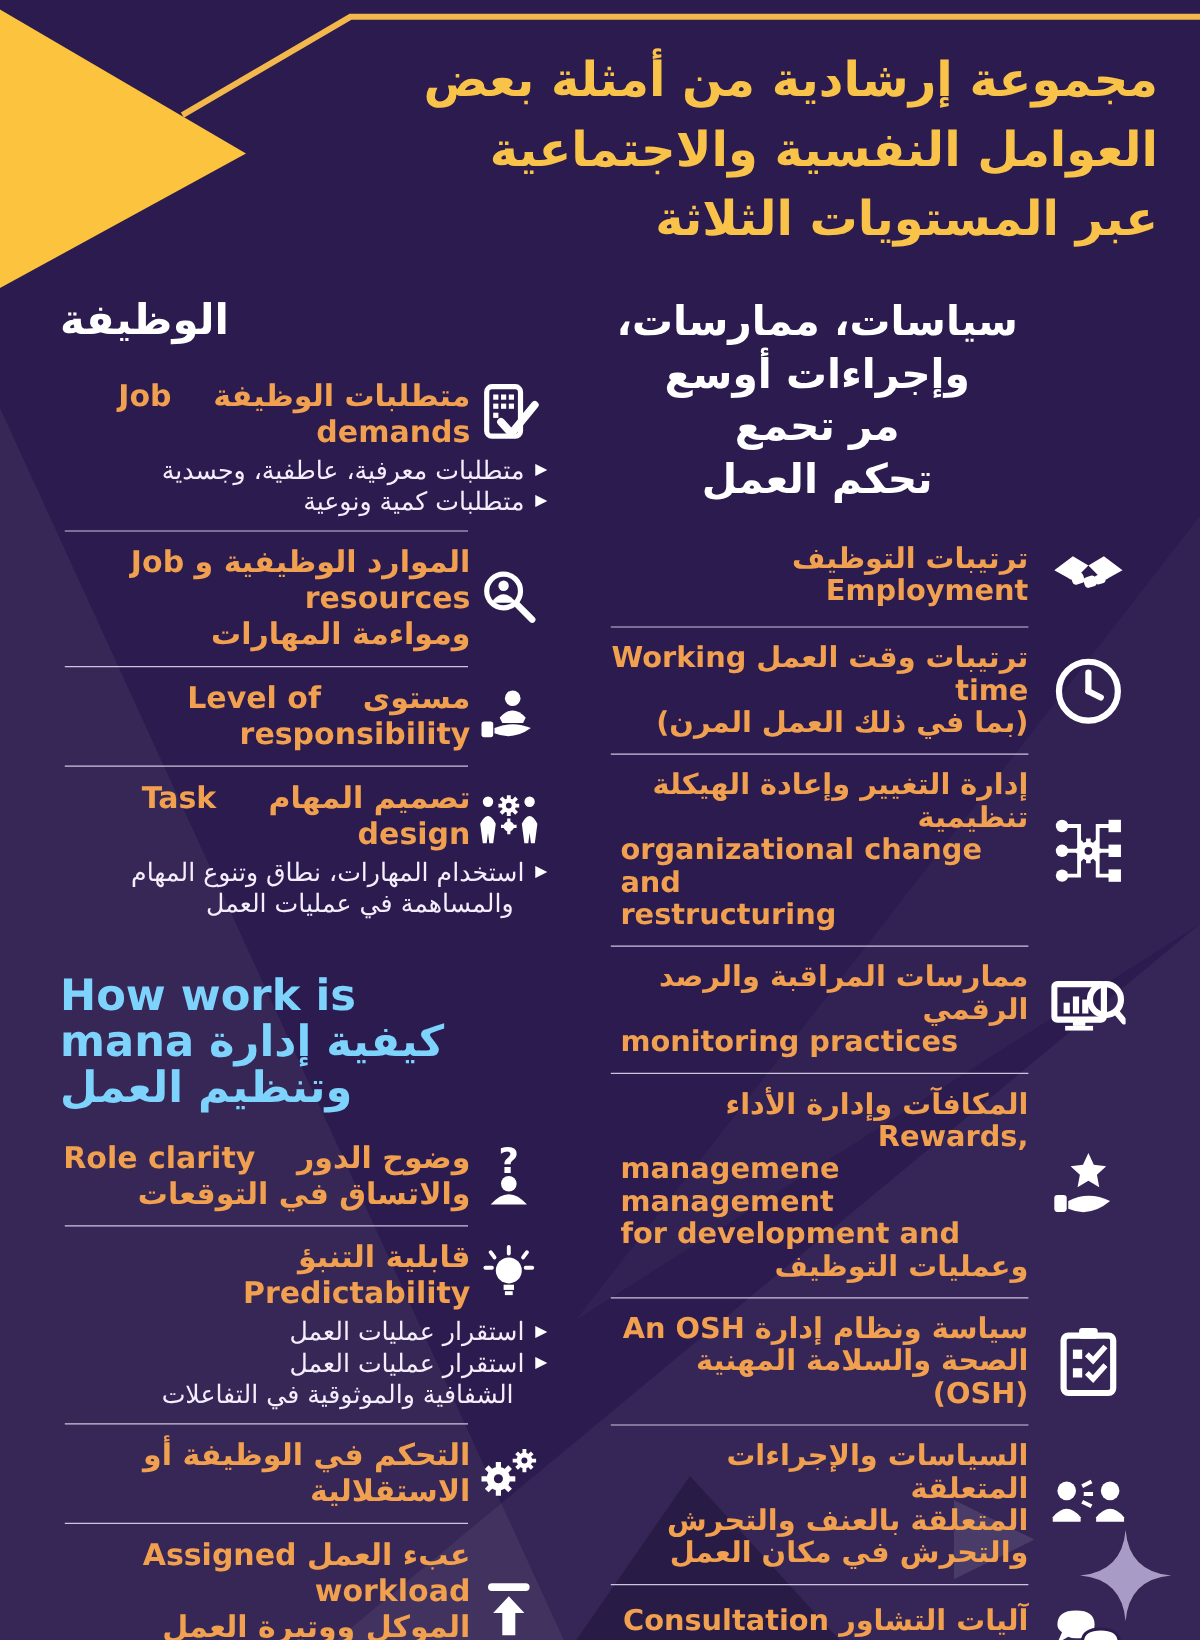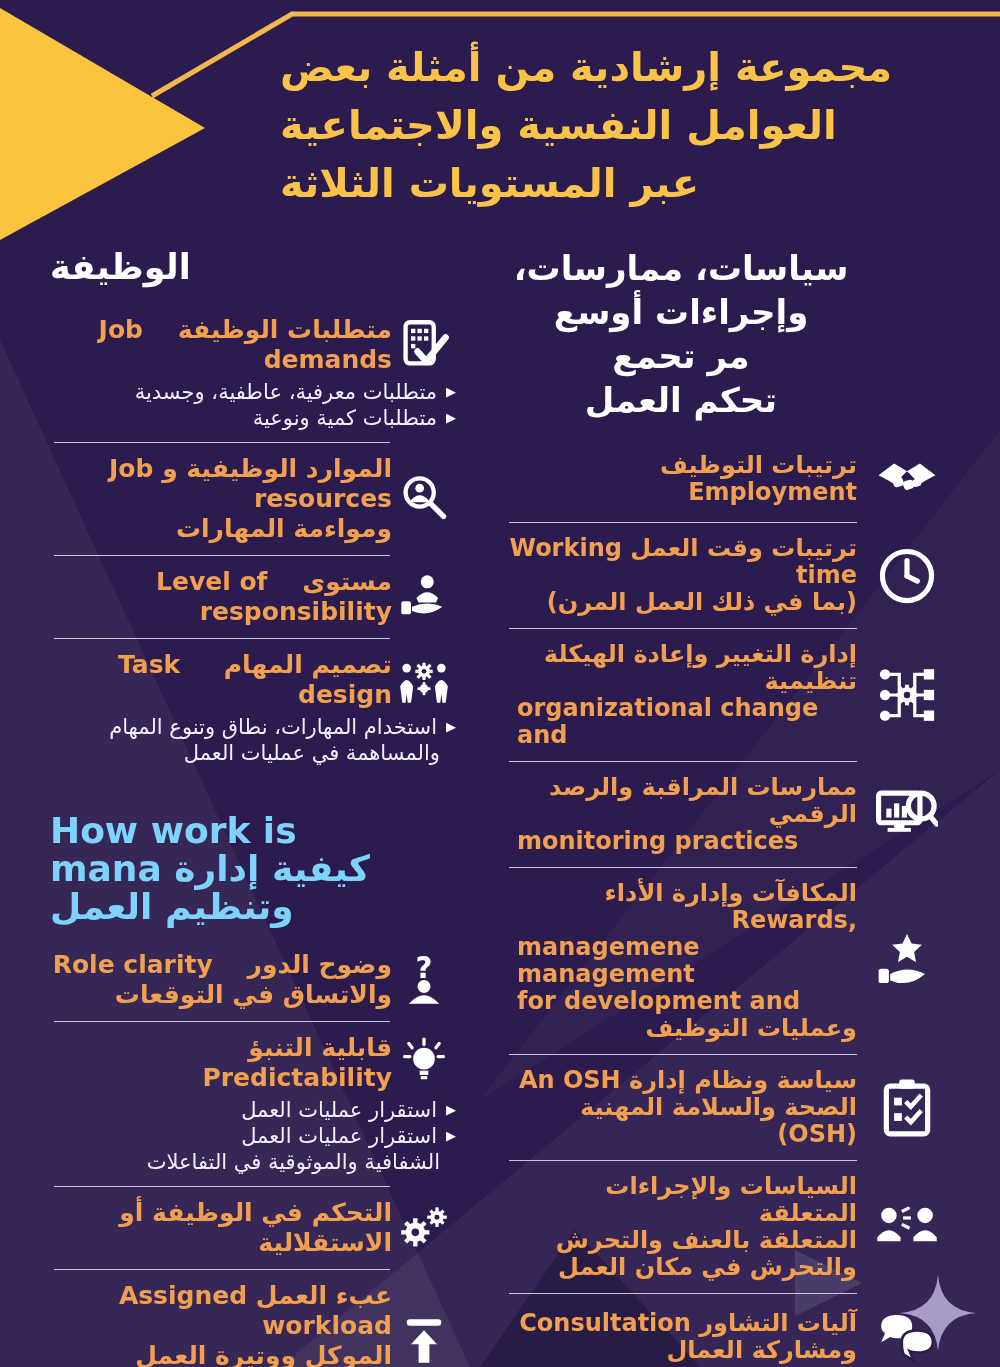--- a/index.html
+++ b/index.html
@@ -5,37 +5,37 @@
   html,body{margin:0;padding:0;}
   body{
     width:1000px;height:1367px;position:relative;overflow:hidden;
     background:#2c1b4e;
     font-family:"DejaVu Sans", sans-serif;
   }
   #decor{position:absolute;left:0;top:0;width:1000px;height:1367px;z-index:0;}
   .layer{position:absolute;z-index:1;}
 
   
-  #main-title{left:280px;top:38px;width:685px;text-align:left;
+  #main-title{left:280px;top:38px;width:685px;text-align:right;
     color:#f9c349;font-weight:bold;font-size:40px;line-height:58px;direction:rtl;}
 
   
   #col-left{left:50px;top:243px;width:406px;}
   .lheading{font-size:35px;font-weight:bold;color:#ffffff;text-align:left;direction:rtl;margin:0 0 24px 0;line-height:48px;}
   .lheading2{font-size:36px;font-weight:bold;color:#7dd3fc;text-align:left;margin:46px 0 24px 0;line-height:38px;}
   .lheading2 .hl{display:block;}
   .lrow{display:flex;align-items:center;}
   .lttls{flex:1;min-width:0;}
   .ltitle{font-size:25px;font-weight:bold;color:#f0a04e;text-align:right;line-height:30px;white-space:pre-wrap;}
   .licon{width:64px;display:flex;justify-content:center;align-items:center;}
   .licon svg{width:52px;height:52px;}
   .lbullets{margin-top:4px;}
   .lbullet{display:flex;justify-content:flex-end;align-items:center;gap:9px;color:#f4eefc;font-size:21px;line-height:26px;text-align:right;}
   .lbullet .btext{white-space:pre-wrap;}
-  .lbullet.cont{margin-right:16px;text-align:center;}
+  .lbullet.cont{margin-right:28px;text-align:center;}
   .bmark{font-size:13px;color:#ffffff;}
   .ldiv{border-top:1.6px solid rgba(233,225,248,.85);margin:11px 66px 11px 4px;}
 
   
   #col-right{left:505px;top:246px;width:452px;}
   .rheading{width:352px;text-align:center;color:#ffffff;font-weight:bold;font-size:34px;line-height:44px;margin:0 0 26px 0;}
   .rheading .hl{display:block;direction:rtl;}
   .rrow{display:flex;align-items:center;}
   .rtext{width:352px;}
   .rline{font-size:24px;font-weight:bold;color:#f0a04e;text-align:right;direction:rtl;line-height:27px;white-space:pre-wrap;}
@@ -325,20 +325,21 @@
       </div>
     </div>
     <div class="rdiv"></div>
   </div>
 
   <div class="ritem">
     <div class="rrow">
       <div class="rtext">
         <div class="rline">إدارة التغيير وإعادة الهيكلة تنظيمية</div>
         <div class="rline latin">organizational change and</div>
+        <div class="rline latin">restructuring</div>
       </div>
       <div class="ricon">
         <svg viewBox="0 0 48 48">
             <g stroke="#fff" stroke-width="2.5" fill="none">
               <path d="M9 8 H18 V24 M9 40 H18 V24 H24 M39 8 H30 V24 M39 40 H30 V24 H24"></path>
               <line x1="9" y1="24" x2="39" y2="24"></line>
             </g>
             <circle cx="7" cy="8" r="4" fill="#fff"></circle>
             <circle cx="7" cy="24" r="4" fill="#fff"></circle>
             <circle cx="7" cy="40" r="4" fill="#fff"></circle>

